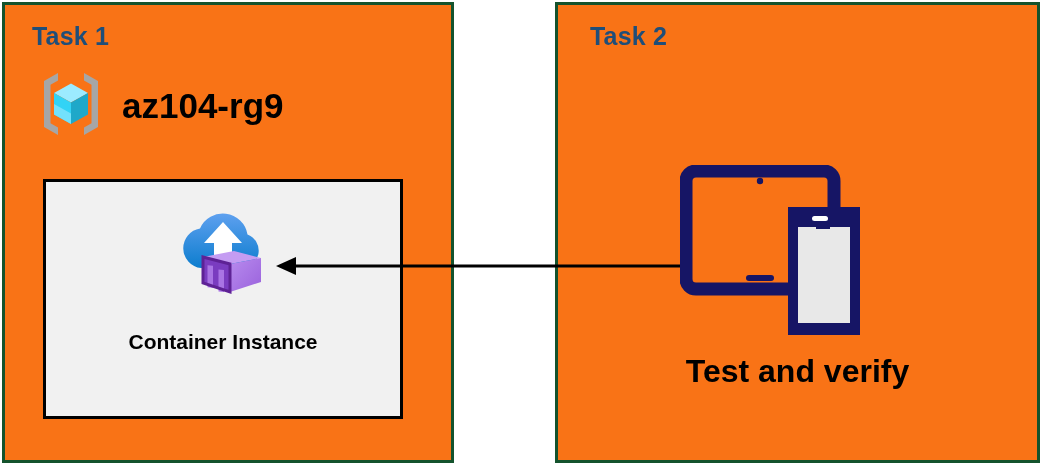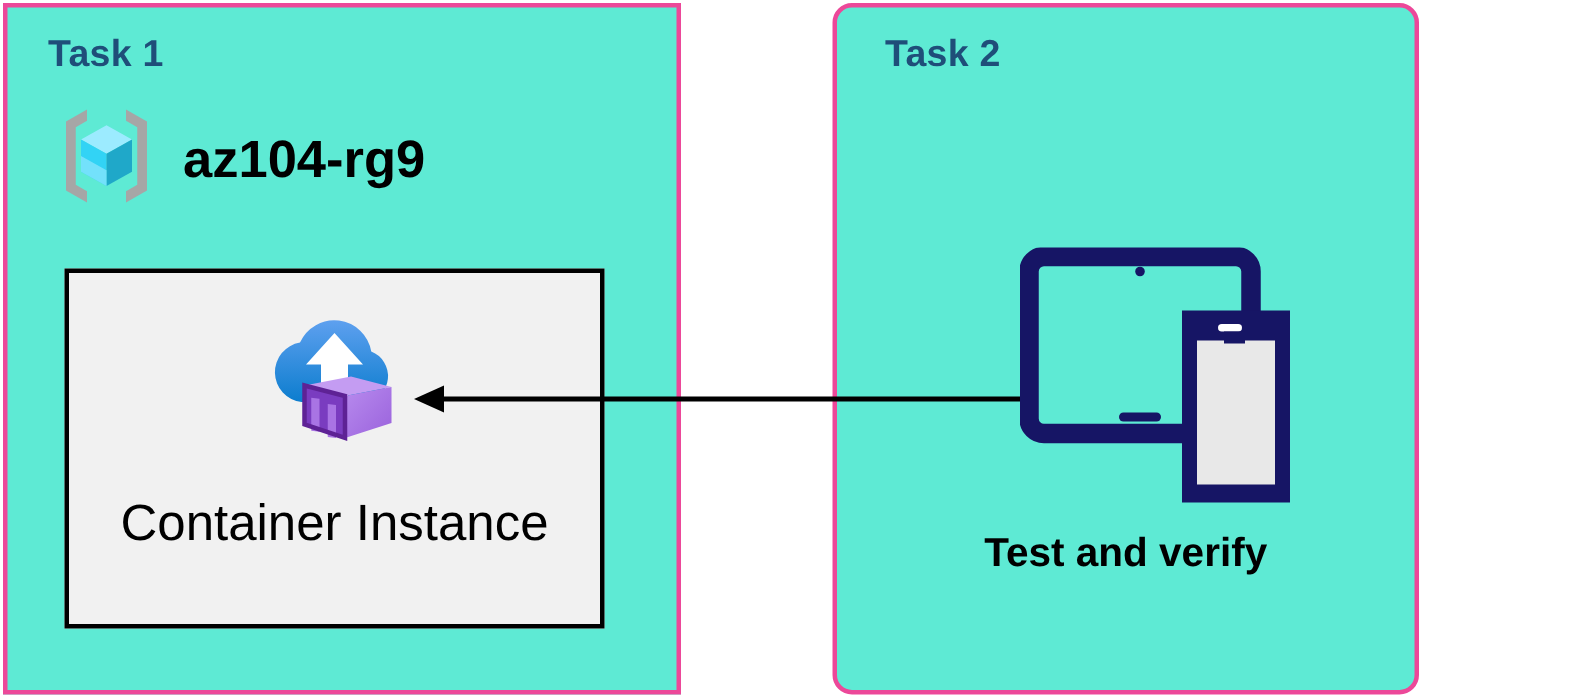--- a/index.html
+++ b/index.html
@@ -18,35 +18,34 @@
     position: absolute;
     left: 0; top: 0;
     width: 1049px;
     height: 465px;
   }
 
   
   .panel {
     position: absolute;
     box-sizing: border-box;
-    border: 3px solid #ec4899;
-    background: #5eead4;
+    border: 3px solid #14532d;
+    background: #f97316;
   }
   #panel-task1 {
     left: 2px;
     top: 2px;
     width: 452px;
     height: 461px;
   }
   #panel-task2 {
     left: 555px;
     top: 2px;
-    width: 391px;
+    width: 485px;
     height: 461px;
-    border-radius: 13px;
   }
 
   .panel-title {
     position: absolute;
     font-size: 25px;
     font-weight: bold;
     color: #1F4E79;
     letter-spacing: 0.2px;
     white-space: nowrap;
   }
@@ -85,39 +84,39 @@
     left: 50%;
     top: 16px;
     transform: translateX(-50%);
   }
   .ci-label {
     position: absolute;
     left: 0;
     right: 0;
     top: 148px;
     text-align: center;
-    font-size: 34px;
-    font-weight: normal;
+    font-size: 21px;
+    font-weight: bold;
     color: #000000;
     white-space: nowrap;
   }
 
   
   #devices-icon {
     position: absolute;
     left: 122px;
     top: 160px;
   }
   #test-verify-label {
     position: absolute;
     left: 0;
     right: 0;
     top: 348px;
     text-align: center;
-    font-size: 27px;
+    font-size: 32px;
     font-weight: bold;
     color: #000000;
     white-space: nowrap;
   }
 
   
   #flow-arrow {
     position: absolute;
     left: 270px;
     top: 250px;

